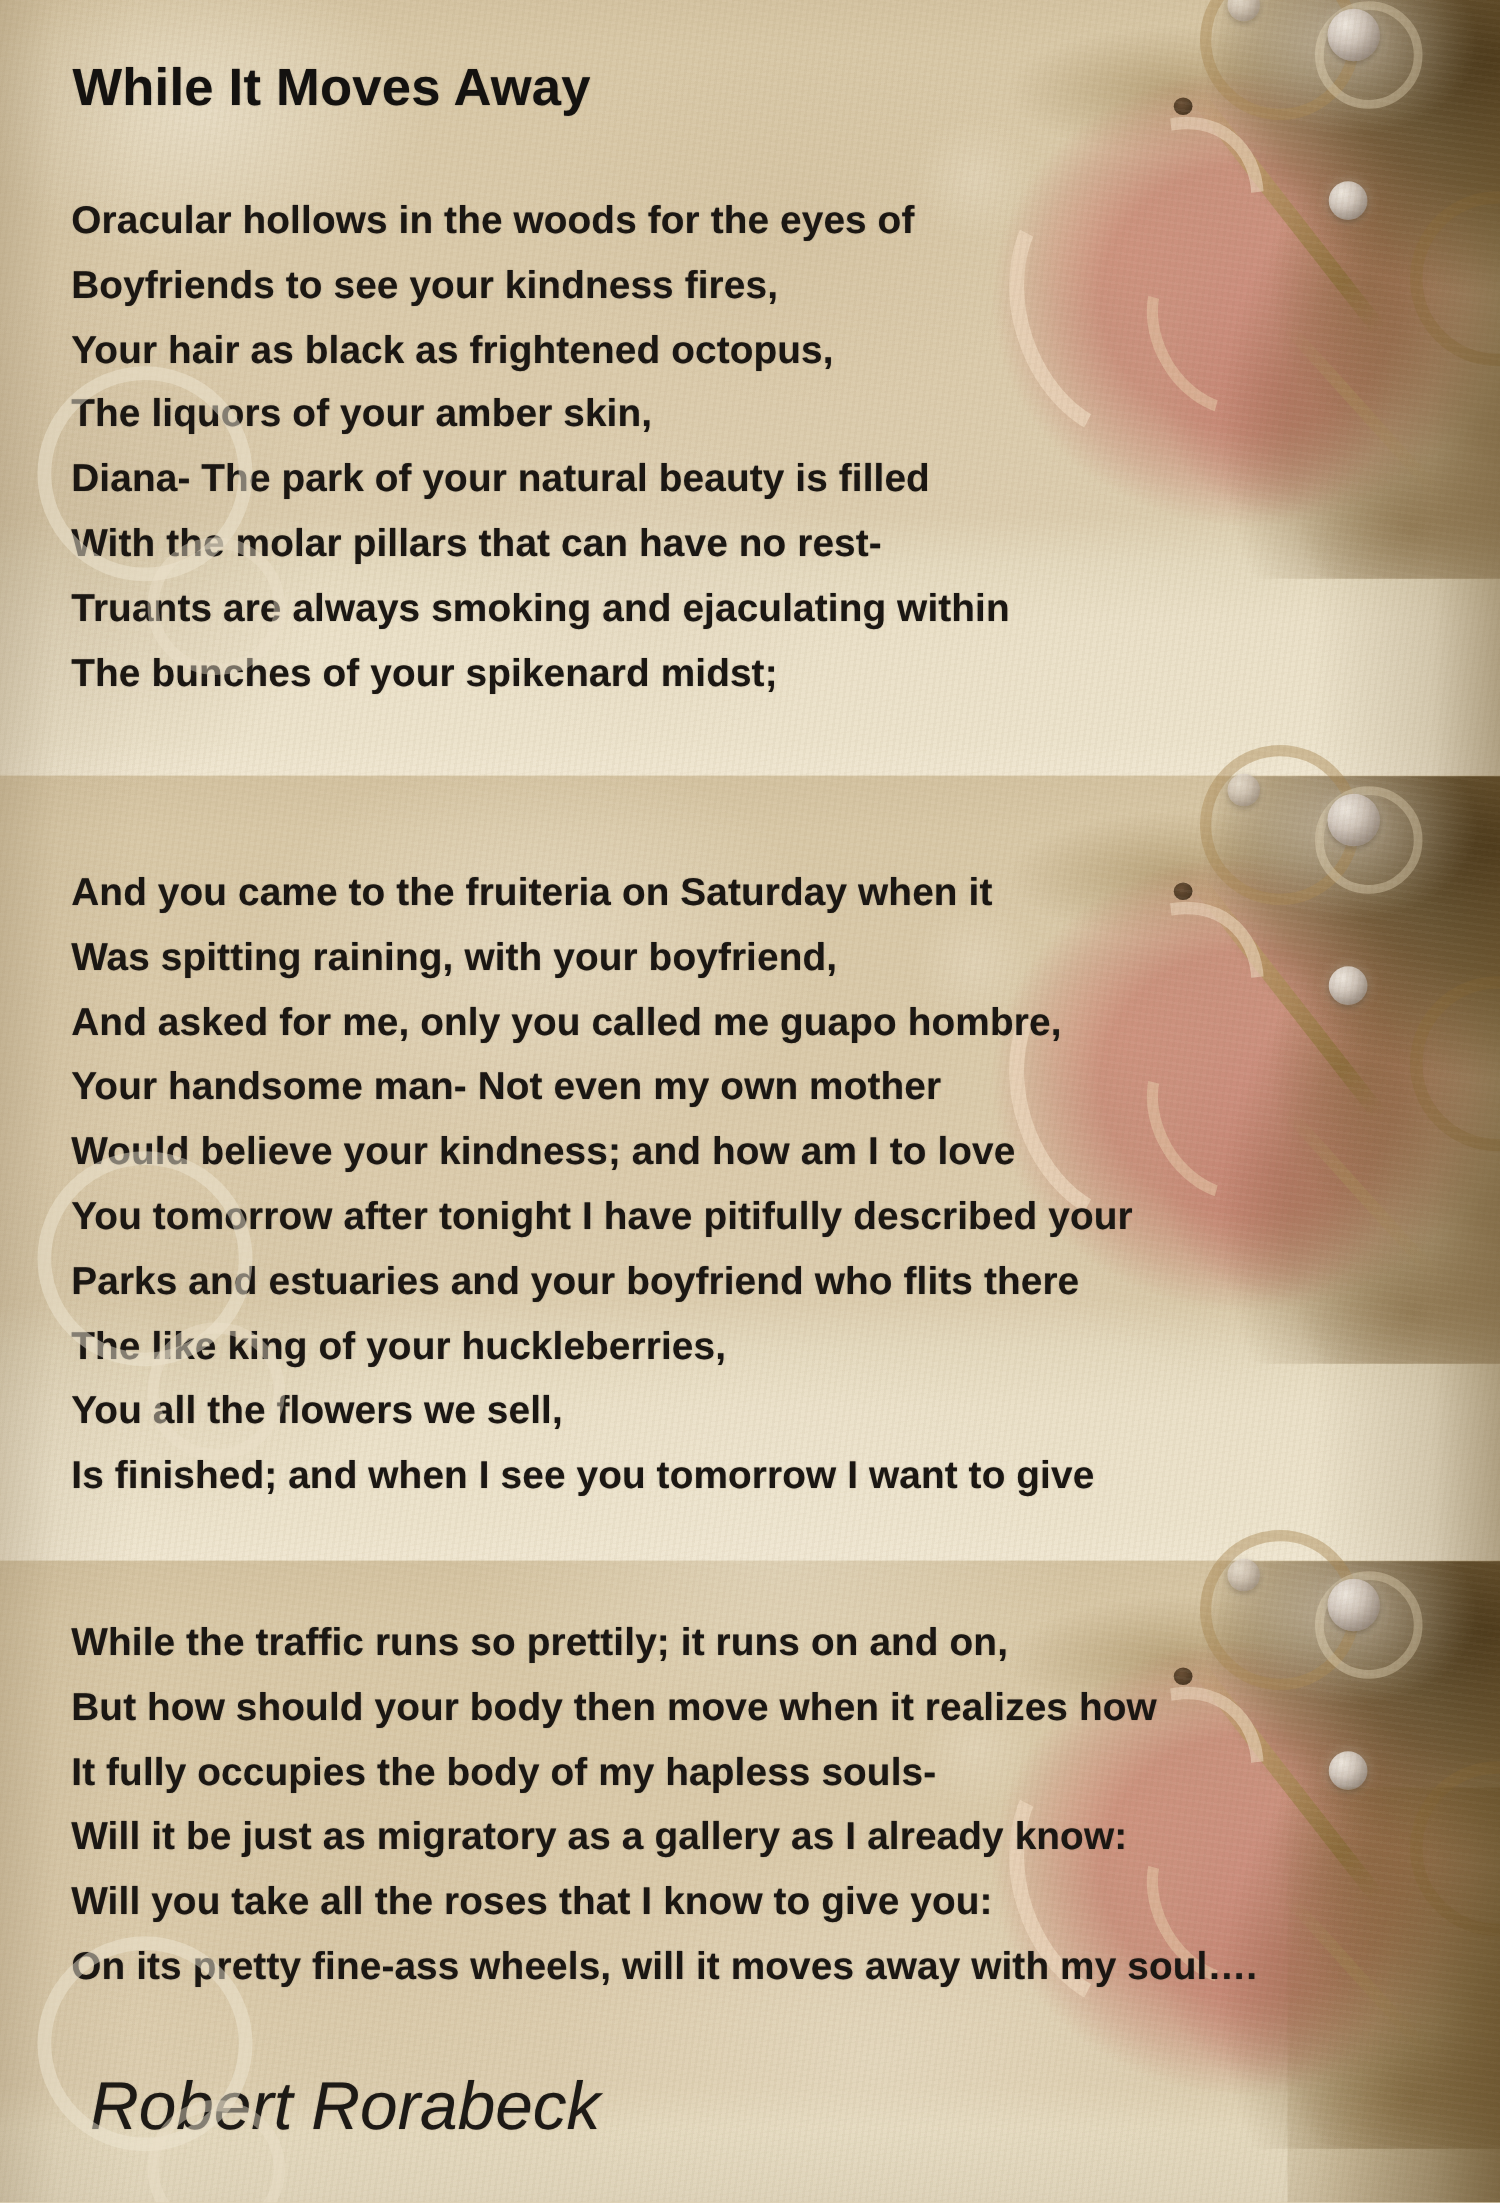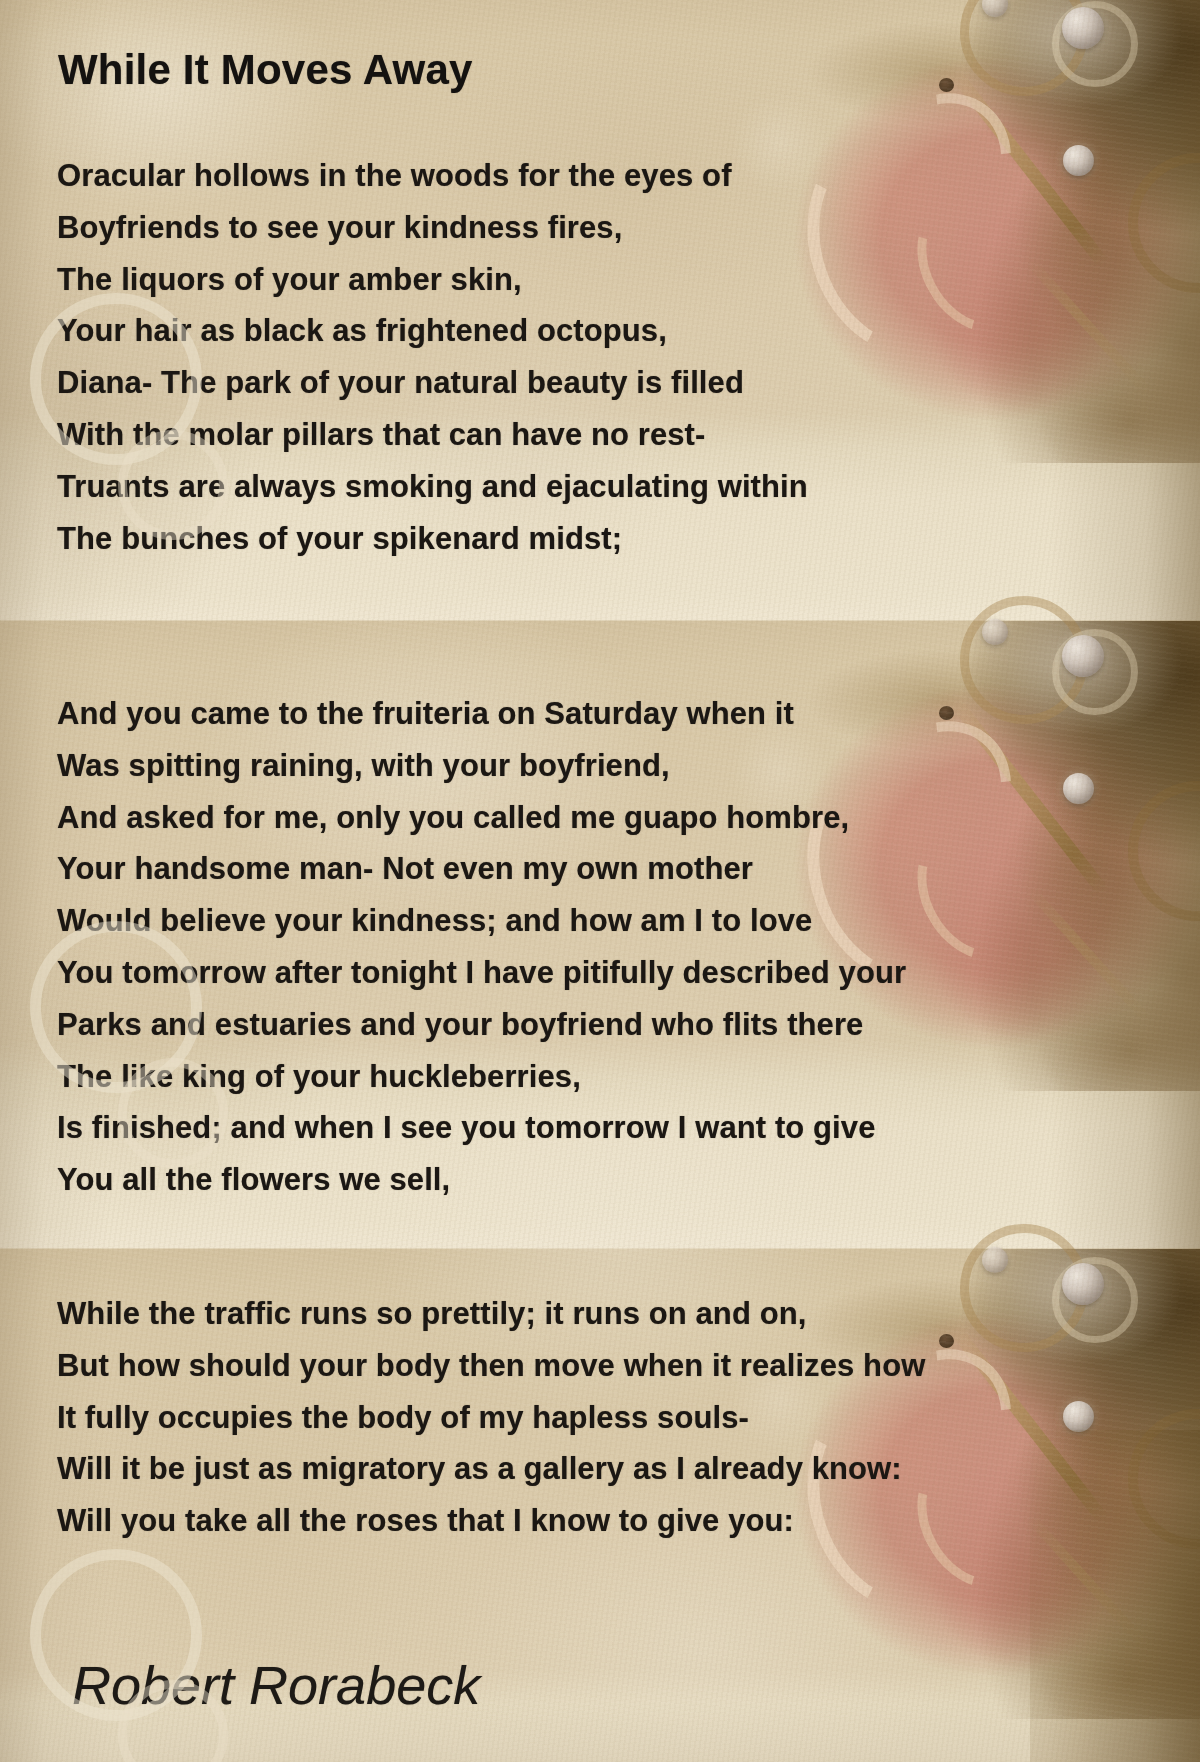--- a/index.html
+++ b/index.html
@@ -168,41 +168,42 @@
   <div class="left-swirl ls-b sw3b"></div>
 
   <div class="gold-edge"></div>
   <div class="grain"></div>
   <div class="vignette"></div>
 
   <h1 class="title">While It Moves Away</h1>
   <div class="stanza s1">
       <div class="line">Oracular hollows in the woods for the eyes of</div>
       <div class="line">Boyfriends to see your kindness fires,</div>
+      <div class="line">Your hair as black as frightened octopus,</div>
       <div class="line">The liquors of your amber skin,</div>
-      <div class="line">Your hair as black as frightened octopus,</div>
       <div class="line">Diana- The park of your natural beauty is filled</div>
       <div class="line">With the molar pillars that can have no rest-</div>
       <div class="line">Truants are always smoking and ejaculating within</div>
       <div class="line">The bunches of your spikenard midst;</div>
     </div>
   <div class="stanza s2">
       <div class="line">And you came to the fruiteria on Saturday when it</div>
       <div class="line">Was spitting raining, with your boyfriend,</div>
       <div class="line">And asked for me, only you called me guapo hombre,</div>
       <div class="line">Your handsome man- Not even my own mother</div>
       <div class="line">Would believe your kindness; and how am I to love</div>
       <div class="line">You tomorrow after tonight I have pitifully described your</div>
       <div class="line">Parks and estuaries and your boyfriend who flits there</div>
       <div class="line">The like king of your huckleberries,</div>
+      <div class="line">You all the flowers we sell,</div>
       <div class="line">Is finished; and when I see you tomorrow I want to give</div>
-      <div class="line">You all the flowers we sell,</div>
     </div>
   <div class="stanza s3">
       <div class="line">While the traffic runs so prettily; it runs on and on,</div>
       <div class="line">But how should your body then move when it realizes how</div>
       <div class="line">It fully occupies the body of my hapless souls-</div>
       <div class="line">Will it be just as migratory as a gallery as I already know:</div>
       <div class="line">Will you take all the roses that I know to give you:</div>
+      <div class="line">On its pretty fine-ass wheels, will it moves away with my soul….</div>
     </div>
   <div class="author">Robert Rorabeck</div>
 
 </div>
 
 </body></html>

